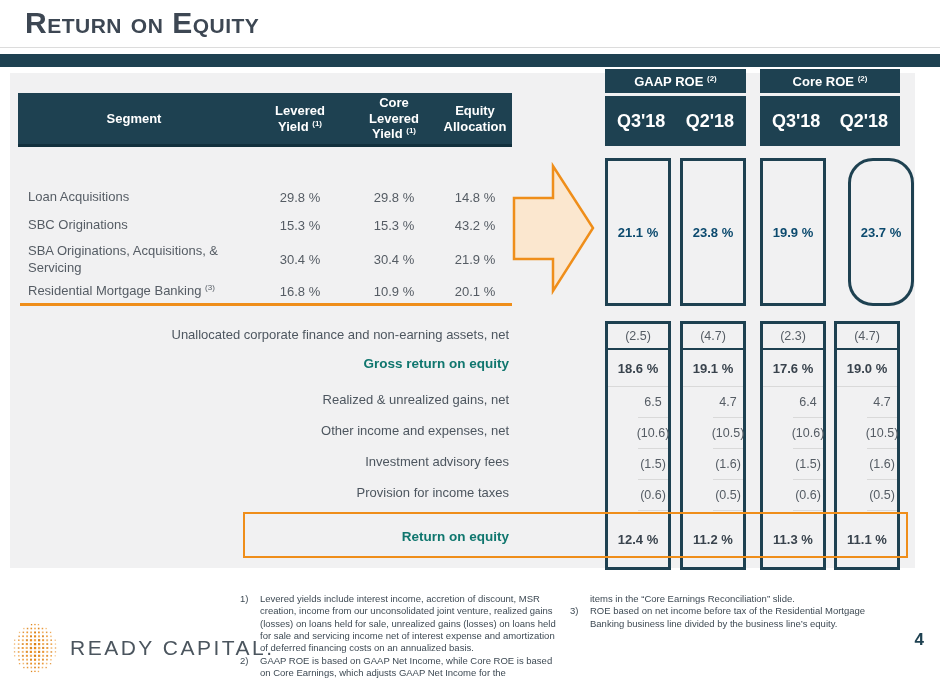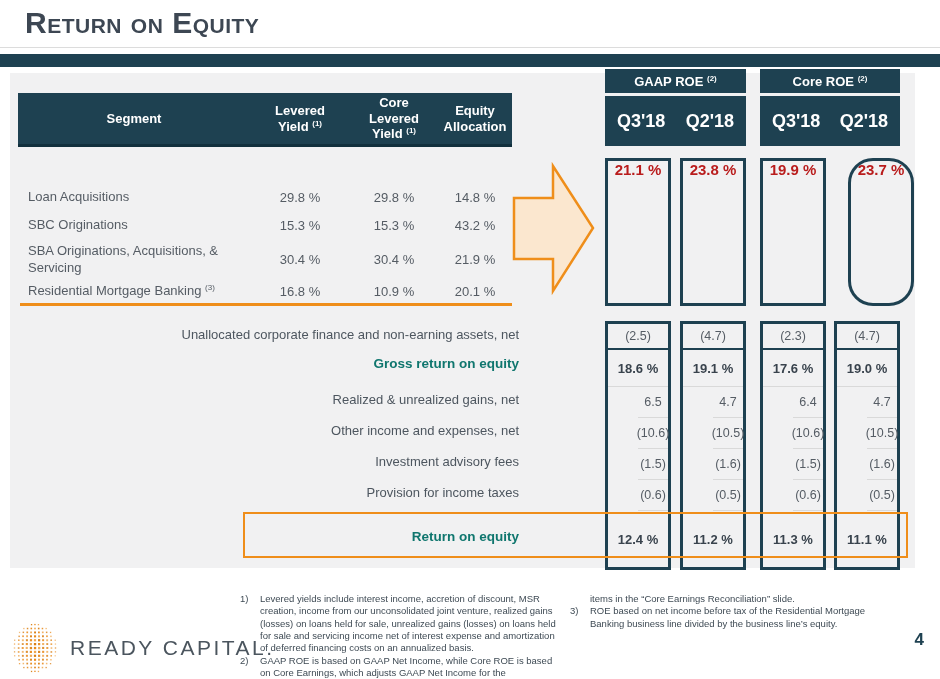--- a/index.html
+++ b/index.html
@@ -35,33 +35,33 @@
 
   
   .roe-head { position:absolute; top:69px; height:24px; background:#1e4151; color:#fff;
     font-size:13px; font-weight:700; display:flex; align-items:center; justify-content:center; }
   .roe-periods { position:absolute; top:96px; height:50px; background:#1e4151; color:#fff;
     font-size:18px; font-weight:700; display:flex; align-items:center;
     justify-content:space-between; padding:0 12px; }
 
   
   .tallbox { position:absolute; top:158px; height:148px; width:66px;
-    border:3px solid #1e4151; display:flex; align-items:flex-start; justify-content:center;
-    font-size:15px; font-weight:700; color:#b91c1c; }
+    border:3px solid #1e4151; display:flex; align-items:center; justify-content:center;
+    font-size:13px; font-weight:700; color:#0c4a6e; }
   .lowbox { position:absolute; top:321px; height:249px; width:66px;
     border:3px solid #1e4151; display:flex; flex-direction:column;
     font-size:12.5px; color:#555c64; }
   .lowbox .lr { display:flex; align-items:center; justify-content:center; }
   .lr.r-unalloc { height:26px; border-bottom:2px solid #1e4151; }
   .lr.r-gross { height:37px; border-bottom:1px solid #d9d9d9; font-weight:700; color:#39434d; font-size:13px; }
   .lr.r-mid { height:31px; border-bottom:1px solid #d9d9d9;margin-left:30px; }
   .lr.r-return { flex:1; font-weight:700; color:#39434d; font-size:13px; }
 
   
-  .rowlabel { position:absolute; left:14px; width:505px; text-align:right;
+  .rowlabel { position:absolute; left:4px; width:505px; text-align:right;
     font-size:13px; color:#4d565f; }
   .rowlabel.bold { font-weight:700; color:#0f766e; font-size:13.5px; }
 
   .orange-box { position:absolute; left:243px; top:512px; width:665px; height:46px;
     border:2.5px solid #ef8e1a; background:transparent; z-index:5; }
 
   
   .footnotes { position:absolute; top:593px; font-size:9.5px; line-height:1.3; color:#3e4a54; }
   .fn-left { left:240px; width:322px; }
   .fn-right { left:570px; width:332px; }

